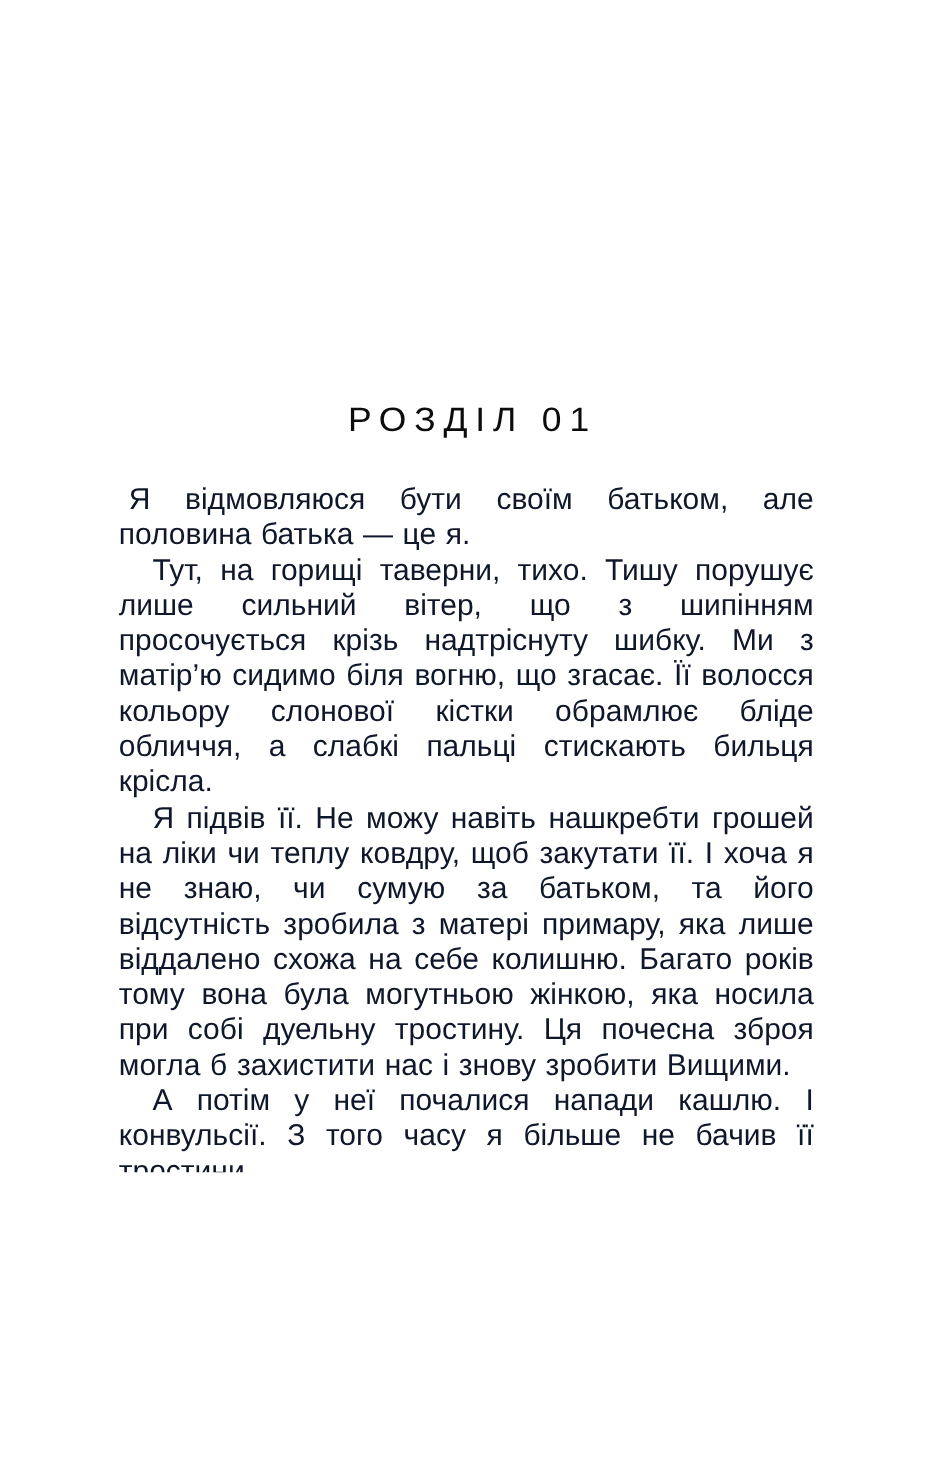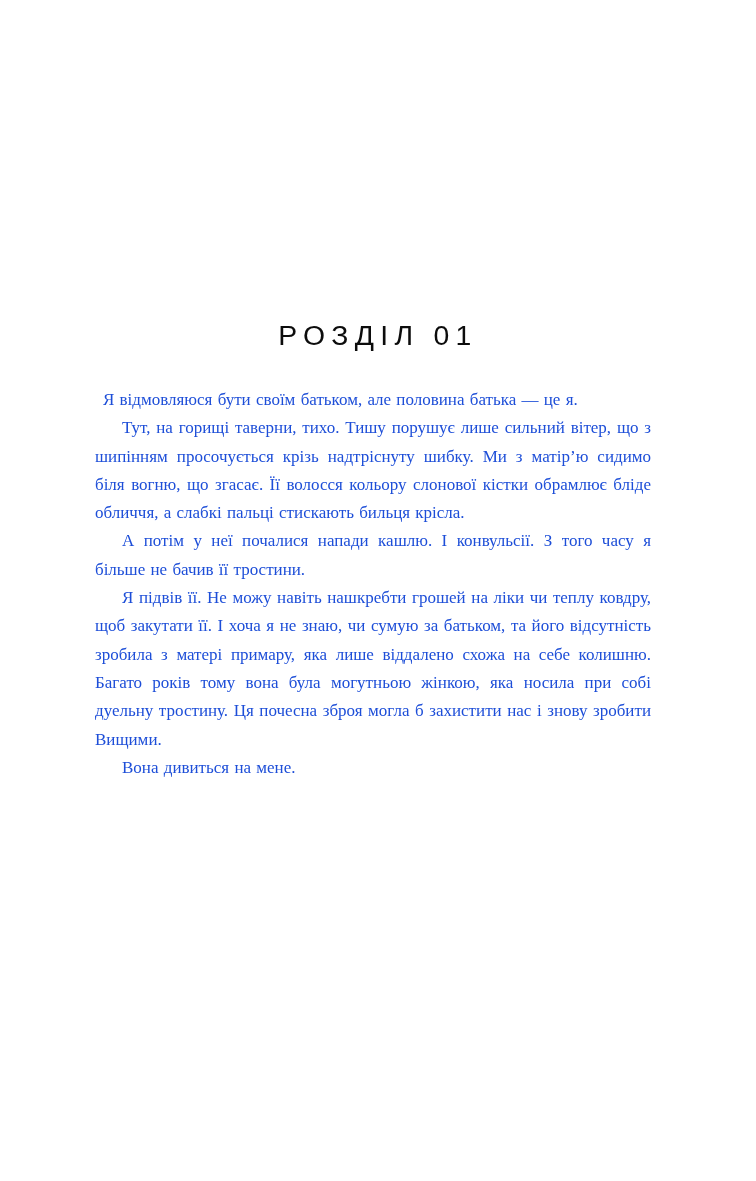--- a/index.html
+++ b/index.html
@@ -29,24 +29,24 @@
     color: #0c0c0c;
     transform: scaleX(1.05);
     transform-origin: 50% 50%;
     white-space: nowrap;
   }
   .body-text {
     position: absolute;
     top: 386px;
     left: 95px;
     width: 556px;
-    font-family: Liberation Serif, serif;
-    font-size: 17px;
+    font-family: Liberation Sans, sans-serif;
+    font-size: 24px;
     line-height: 28.3px;
-    color: #1d4ed8;
+    color: #0f172a;
     text-align: justify;
     word-spacing: 1px;
   }
   .body-text p {
     margin: 0;
     padding: 0;
     text-indent: 27px;
     hyphens: manual;
   }
   .body-text p:first-child {
@@ -67,19 +67,19 @@
 </style>
 </head>
 <body>
 
 <div class="page">
   <h1 class="chapter-heading">РОЗДІЛ 01</h1>
 
   <div class="body-text">
       <p>Я відмовляюся бути своїм батьком, але половина батька — це я.</p>
       <p>Тут, на горищі таверни, тихо. Тишу порушує лише сильний вітер, що з шипінням просочується крізь надтріснуту шибку. Ми з матір’ю сидимо біля вогню, що згасає. Її волосся кольору слонової кістки обрам­лює бліде обличчя, а слабкі пальці стискають бильця крісла.</p>
+      <p>Я підвів її. Не можу навіть нашкребти грошей на ліки чи теплу ковдру, щоб закутати її. І хоча я не знаю, чи сумую за батьком, та його відсутність зробила з матері примару, яка лише віддалено схожа на себе колишню. Багато років тому вона була могутньою жінкою, яка носила при собі дуельну тростину. Ця почесна зброя могла б захистити нас і знову зробити Вищими.</p>
       <p>А потім у неї почалися напади кашлю. І конвульсії. З того часу я більше не бачив її тростини.</p>
-      <p>Я підвів її. Не можу навіть нашкребти грошей на ліки чи теплу ковдру, щоб закутати її. І хоча я не знаю, чи сумую за батьком, та його відсутність зробила з матері примару, яка лише віддалено схожа на себе колишню. Багато років тому вона була могутньою жінкою, яка носила при собі дуельну тростину. Ця почесна зброя могла б захистити нас і знову зробити Вищими.</p>
       <p>Вона дивиться на мене.</p>
     </div>
 
   <div class="page-number">7</div>
 </div>
 
 </body></html>

